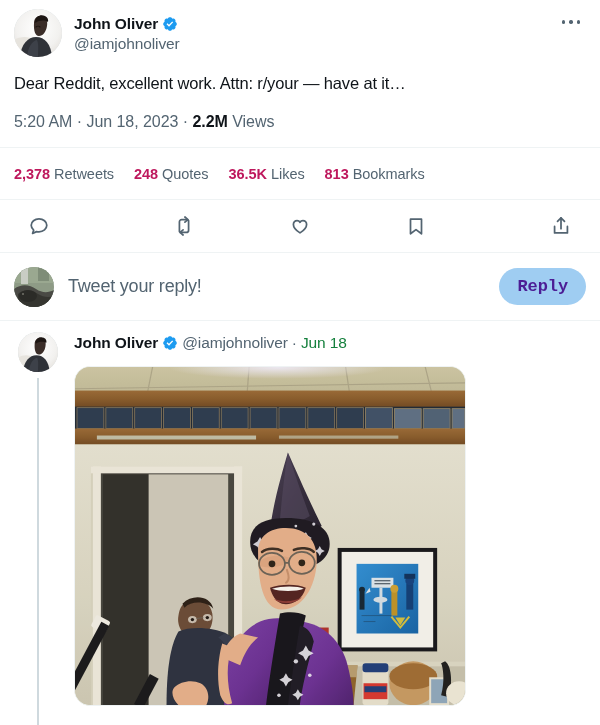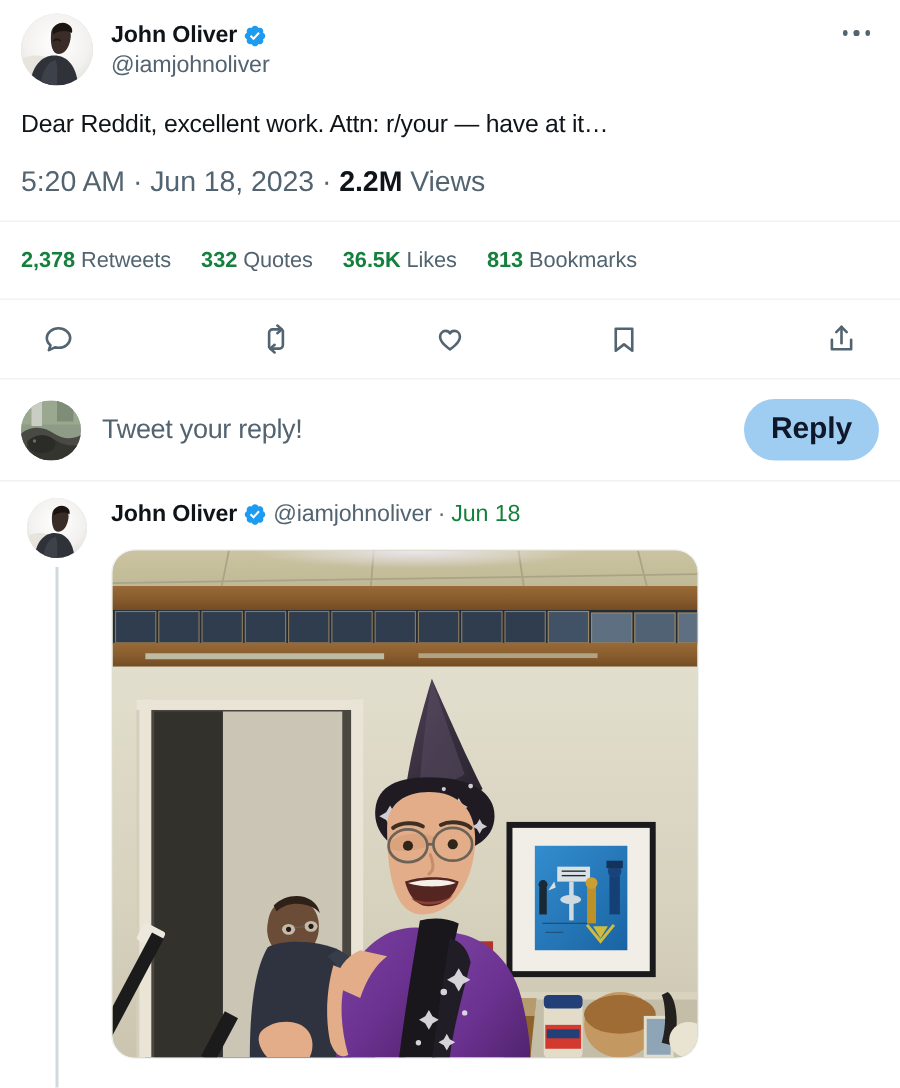--- a/index.html
+++ b/index.html
@@ -68,39 +68,39 @@
 
   
   .body-text {
     font-size: 16.5px;
     line-height: 24px;
     letter-spacing: -0.15px;
     padding: 14px 0 0 0;
     color: #0f1419;
   }
   .meta-line {
-    font-size: 19px;
+    font-size: 16px;
     color: #536471;
     line-height: 20px;
     padding: 17px 0 15px 0;
     letter-spacing: -0.05px;
   }
   .meta-line b { color: #0f1419; font-weight: bold; }
 
   
   .stats {
     display: flex;
     align-items: center;
     height: 51px;
     font-size: 14.5px;
     color: #536471;
     letter-spacing: -0.05px;
   }
   .stats .stat { margin-right: 20px; white-space: nowrap; }
-  .stats .stat b { color: #15803d; font-weight: bold; }
+  .stats .stat b { color: #be185d; font-weight: bold; }
 
   
   .actions {
     display: flex;
     align-items: center;
     height: 52px;
     padding: 0 8px;
   }
   .act {
     flex: 1 1 0;
@@ -123,26 +123,26 @@
   }
   .composer .avatar { width: 40px; height: 40px; margin-right: 14px; }
   .composer-placeholder {
     flex: 1 1 auto;
     font-size: 18px;
     color: #536471;
     letter-spacing: -0.2px;
   }
   .reply-btn {
     background: #9fcdf2;
-    color: #0f172a;
+    color: #4c1d95;
     border: none;
     border-radius: 999px;
-    font-size: 20px;
+    font-size: 17px;
     font-weight: bold;
-    font-family: Liberation Sans, sans-serif;
+    font-family: Liberation Mono, monospace;
     padding: 9px 18px;
     letter-spacing: -0.1px;
     cursor: default;
   }
 
   
   .thread { display: flex; padding: 11px 14px 0 14px; position: relative; }
   .thread-left { width: 48px; flex: 0 0 48px; margin-right: 12px; position: relative; }
   .thread-av { width: 40px; height: 40px; margin: 0 auto; }
   .thread-line {
@@ -238,21 +238,21 @@
 
 <div class="divider"></div>
 
 <div class="tweet">
   <div class="stats">
     <span class="stat">
       <b>2,378</b>
       <span>Retweets</span>
     </span>
     <span class="stat">
-      <b>332</b>
+      <b>248</b>
       <span>Quotes</span>
     </span>
     <span class="stat">
       <b>36.5K</b>
       <span>Likes</span>
     </span>
     <span class="stat">
       <b>813</b>
       <span>Bookmarks</span>
     </span>

